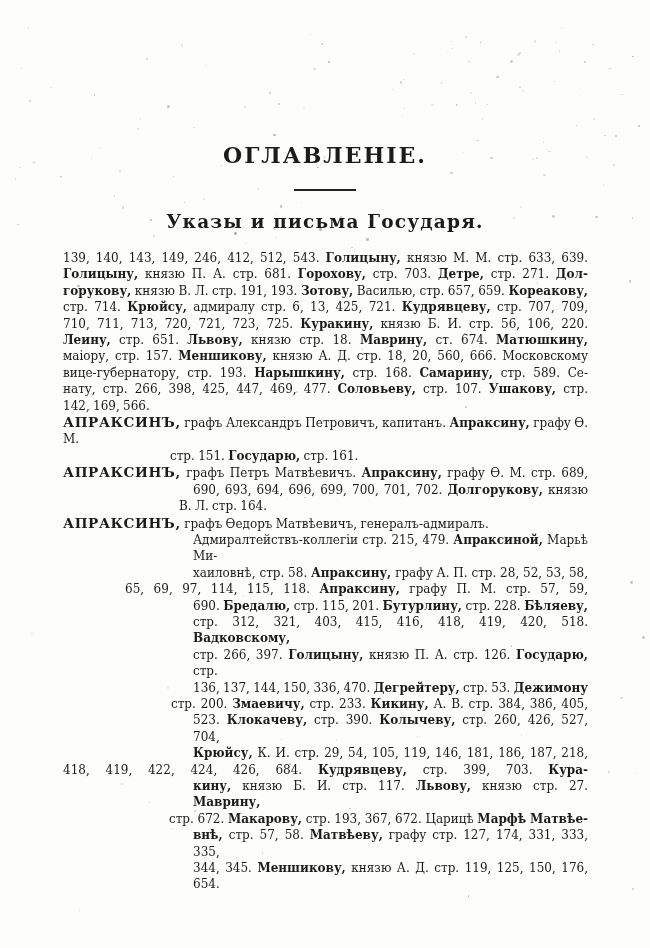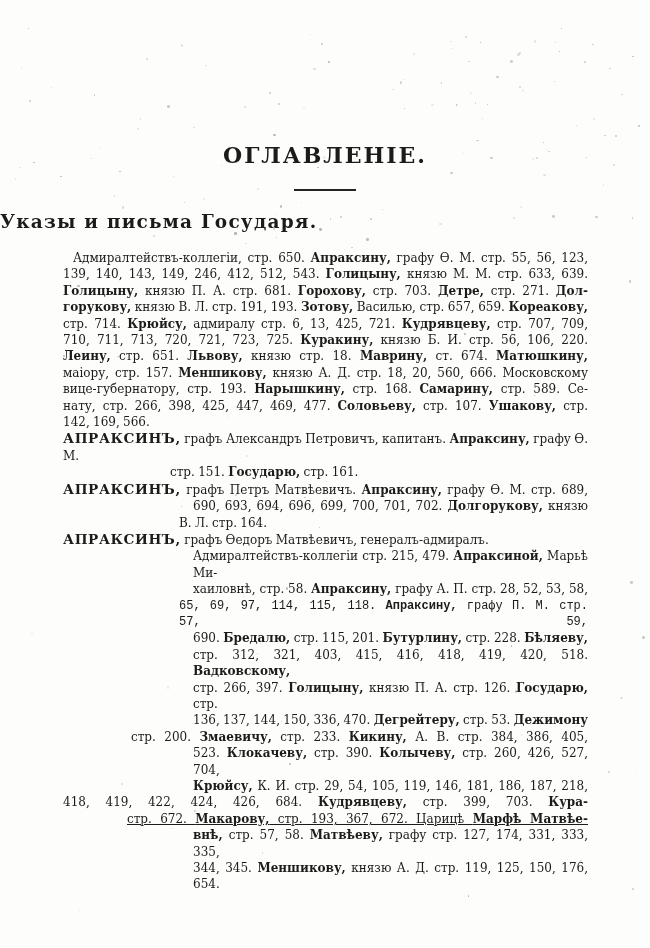--- a/index.html
+++ b/index.html
@@ -33,21 +33,21 @@
     letter-spacing: 2px;
   }
   .title-divider {
     width: 62px;
     height: 2px;
     background: #23231f;
     margin: 21px auto 0 auto;
   }
   .section-title {
     margin-top: 20px;
-    text-align: left;
+    text-align: center;
     font-size: 18.5px;
     line-height: 22px;
     font-weight: bold;
     letter-spacing: 1.2px;
   }
   .index-body {
     margin: 17px 62px 0 63px;
     width: 525px;
     font-size: 12px;
     line-height: 16.4px;
@@ -250,21 +250,20 @@
     </div>
 
   <div class="page-title">ОГЛАВЛЕНІЕ.</div>
 
   <div class="title-divider"></div>
 
   <div class="section-title">Указы и письма Государя.</div>
 
   <div class="index-body">
       <div class="index-block">
-        <div class="tline just" style="text-indent: 10px;"><span class="seg-r">Адмиралтействъ-коллегіи, стр. 650. </span><span class="seg-b">Апраксину,</span><span class="seg-r"> графу Ѳ. М. стр. 55, 56, 123,</span></div>
         <div class="tline just"><span class="seg-r">139, 140, 143, 149, 246, 412, 512, 543. </span><span class="seg-b">Голицыну,</span><span class="seg-r"> князю М. М. стр. 633, 639.</span></div>
         <div class="tline just"><span class="seg-b">Голицыну,</span><span class="seg-r"> князю П. А. стр. 681. </span><span class="seg-b">Горохову,</span><span class="seg-r"> стр. 703. </span><span class="seg-b">Детре,</span><span class="seg-r"> стр. 271. </span><span class="seg-b">Дол-</span></div>
         <div class="tline just"><span class="seg-b">горукову,</span><span class="seg-r"> князю В. Л. стр. 191, 193. </span><span class="seg-b">Зотову,</span><span class="seg-r"> Василью, стр. 657, 659. </span><span class="seg-b">Кореакову,</span></div>
         <div class="tline just"><span class="seg-r">стр. 714. </span><span class="seg-b">Крюйсу,</span><span class="seg-r"> адмиралу стр. 6, 13, 425, 721. </span><span class="seg-b">Кудрявцеву,</span><span class="seg-r"> стр. 707, 709,</span></div>
         <div class="tline just"><span class="seg-r">710, 711, 713, 720, 721, 723, 725. </span><span class="seg-b">Куракину,</span><span class="seg-r"> князю Б. И. стр. 56, 106, 220.</span></div>
         <div class="tline just"><span class="seg-b">Леину,</span><span class="seg-r"> стр. 651. </span><span class="seg-b">Львову,</span><span class="seg-r"> князю стр. 18. </span><span class="seg-b">Маврину,</span><span class="seg-r"> ст. 674. </span><span class="seg-b">Матюшкину,</span></div>
         <div class="tline just"><span class="seg-r">маіору, стр. 157. </span><span class="seg-b">Меншикову,</span><span class="seg-r"> князю А. Д. стр. 18, 20, 560, 666. Московскому</span></div>
         <div class="tline just"><span class="seg-r">вице-губернатору, стр. 193. </span><span class="seg-b">Нарышкину,</span><span class="seg-r"> стр. 168. </span><span class="seg-b">Самарину,</span><span class="seg-r"> стр. 589. Се-</span></div>
         <div class="tline just"><span class="seg-r">нату, стр. 266, 398, 425, 447, 469, 477. </span><span class="seg-b">Соловьеву,</span><span class="seg-r"> стр. 107. </span><span class="seg-b">Ушакову,</span><span class="seg-r"> стр.</span></div>
         <div class="tline"><span class="seg-r">142, 169, 566.</span></div>
@@ -277,27 +276,28 @@
         <div class="tline just"><span class="seg-h">АПРАКСИНЪ,</span><span class="seg-r"> графъ Петръ Матвѣевичъ. </span><span class="seg-b">Апраксину,</span><span class="seg-r"> графу Ѳ. М. стр. 689,</span></div>
         <div class="tline just" style="margin-left: 130px;"><span class="seg-r">690, 693, 694, 696, 699, 700, 701, 702. </span><span class="seg-b">Долгорукову,</span><span class="seg-r"> князю</span></div>
         <div class="tline" style="margin-left: 116px;"><span class="seg-r">В. Л. стр. 164.</span></div>
       </div>
       <div class="index-block">
         <div class="tline"><span class="seg-h">АПРАКСИНЪ,</span><span class="seg-r"> графъ Ѳедоръ Матвѣевичъ, генералъ-адмиралъ.</span></div>
       </div>
       <div class="index-block">
         <div class="tline just" style="margin-left: 130px;"><span class="seg-r">Адмиралтействъ-коллегіи стр. 215, 479. </span><span class="seg-b">Апраксиной,</span><span class="seg-r"> Марьѣ Ми-</span></div>
         <div class="tline just" style="margin-left: 130px;"><span class="seg-r">хаиловнѣ, стр. 58. </span><span class="seg-b">Апраксину,</span><span class="seg-r"> графу А. П. стр. 28, 52, 53, 58,</span></div>
-        <div class="tline just" style="margin-left: 116px; font-family: Liberation Mono, monospace;"><span class="seg-r">65, 69, 97, 114, 115, 118. </span><span class="seg-b">Апраксину,</span><span class="seg-r"> графу П. М. стр. 57, 59,</span></div>
+        <div class="tline just" style="margin-left: 62px;"><span class="seg-r">65, 69, 97, 114, 115, 118. </span><span class="seg-b">Апраксину,</span><span class="seg-r"> графу П. М. стр. 57, 59,</span></div>
         <div class="tline just" style="margin-left: 130px;"><span class="seg-r">690. </span><span class="seg-b">Бредалю,</span><span class="seg-r"> стр. 115, 201. </span><span class="seg-b">Бутурлину,</span><span class="seg-r"> стр. 228. </span><span class="seg-b">Бѣляеву,</span></div>
         <div class="tline just" style="margin-left: 130px;"><span class="seg-r">стр. 312, 321, 403, 415, 416, 418, 419, 420, 518. </span><span class="seg-b">Вадковскому,</span></div>
         <div class="tline just" style="margin-left: 130px;"><span class="seg-r">стр. 266, 397. </span><span class="seg-b">Голицыну,</span><span class="seg-r"> князю П. А. стр. 126. </span><span class="seg-b">Государю,</span><span class="seg-r"> стр.</span></div>
         <div class="tline just" style="margin-left: 130px;"><span class="seg-r">136, 137, 144, 150, 336, 470. </span><span class="seg-b">Дегрейтеру,</span><span class="seg-r"> стр. 53. </span><span class="seg-b">Дежимону</span></div>
-        <div class="tline just" style="margin-left: 68px;"><span class="seg-r">стр. 200. </span><span class="seg-b">Змаевичу,</span><span class="seg-r"> стр. 233. </span><span class="seg-b">Кикину,</span><span class="seg-r"> А. В. стр. 384, 386, 405,</span></div>
+        <div class="tline just" style="margin-left: 108px;"><span class="seg-r">стр. 200. </span><span class="seg-b">Змаевичу,</span><span class="seg-r"> стр. 233. </span><span class="seg-b">Кикину,</span><span class="seg-r"> А. В. стр. 384, 386, 405,</span></div>
         <div class="tline just" style="margin-left: 130px;"><span class="seg-r">523. </span><span class="seg-b">Клокачеву,</span><span class="seg-r"> стр. 390. </span><span class="seg-b">Колычеву,</span><span class="seg-r"> стр. 260, 426, 527, 704,</span></div>
         <div class="tline just" style="margin-left: 130px;"><span class="seg-b">Крюйсу,</span><span class="seg-r"> К. И. стр. 29, 54, 105, 119, 146, 181, 186, 187, 218,</span></div>
         <div class="tline just" style=""><span class="seg-r">418, 419, 422, 424, 426, 684. </span><span class="seg-b">Кудрявцеву,</span><span class="seg-r"> стр. 399, 703. </span><span class="seg-b">Кура-</span></div>
-        <div class="tline just" style="margin-left: 64px; text-decoration: underline;"><span class="seg-r">стр. 672. </span><span class="seg-b">Макарову,</span><span class="seg-r"> стр. 193, 367, 672. Царицѣ </span><span class="seg-b">Марфѣ Матвѣе-</span></div>
+        <div class="tline just" style="margin-left: 130px;"><span class="seg-b">кину,</span><span class="seg-r"> князю Б. И. стр. 117. </span><span class="seg-b">Львову,</span><span class="seg-r"> князю стр. 27. </span><span class="seg-b">Маврину,</span></div>
+        <div class="tline just" style="margin-left: 106px;"><span class="seg-r">стр. 672. </span><span class="seg-b">Макарову,</span><span class="seg-r"> стр. 193, 367, 672. Царицѣ </span><span class="seg-b">Марфѣ Матвѣе-</span></div>
         <div class="tline just" style="margin-left: 130px;"><span class="seg-b">внѣ,</span><span class="seg-r"> стр. 57, 58. </span><span class="seg-b">Матвѣеву,</span><span class="seg-r"> графу стр. 127, 174, 331, 333, 335,</span></div>
         <div class="tline just" style="margin-left: 130px;"><span class="seg-r">344, 345. </span><span class="seg-b">Меншикову,</span><span class="seg-r"> князю А. Д. стр. 119, 125, 150, 176, 654.</span></div>
       </div>
     </div>
 </div>
 
 </body></html>

